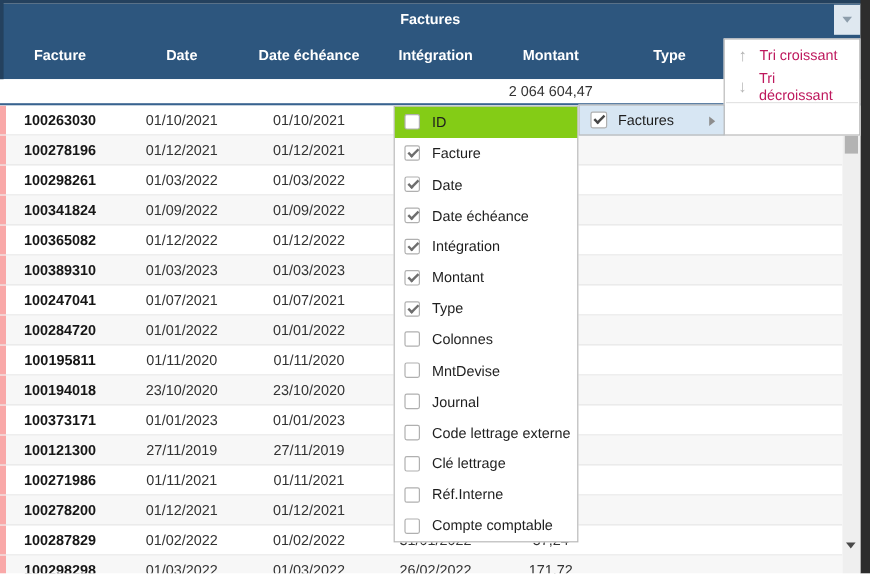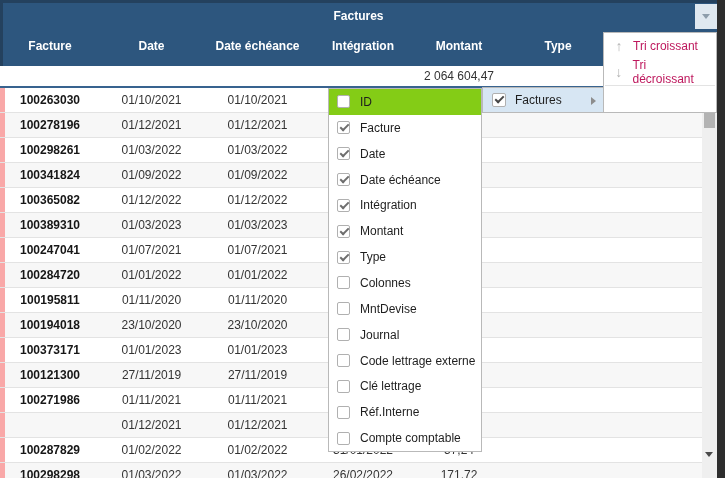--- a/index.html
+++ b/index.html
@@ -220,20 +220,21 @@
       <div class="row">
         <div class="stripe"></div>
         <div class="cell c0 b">100271986</div>
         <div class="cell c1">01/11/2021</div>
         <div class="cell c2">01/11/2021</div>
         <div class="cell c3"></div>
         <div class="cell c4"></div>
       </div>
       <div class="row">
         <div class="stripe"></div>
+        <div class="cell c0 b">100278200</div>
         <div class="cell c1">01/12/2021</div>
         <div class="cell c2">01/12/2021</div>
         <div class="cell c3"></div>
         <div class="cell c4"></div>
       </div>
       <div class="row">
         <div class="stripe"></div>
         <div class="cell c0 b">100287829</div>
         <div class="cell c1">01/02/2022</div>
         <div class="cell c2">01/02/2022</div>

